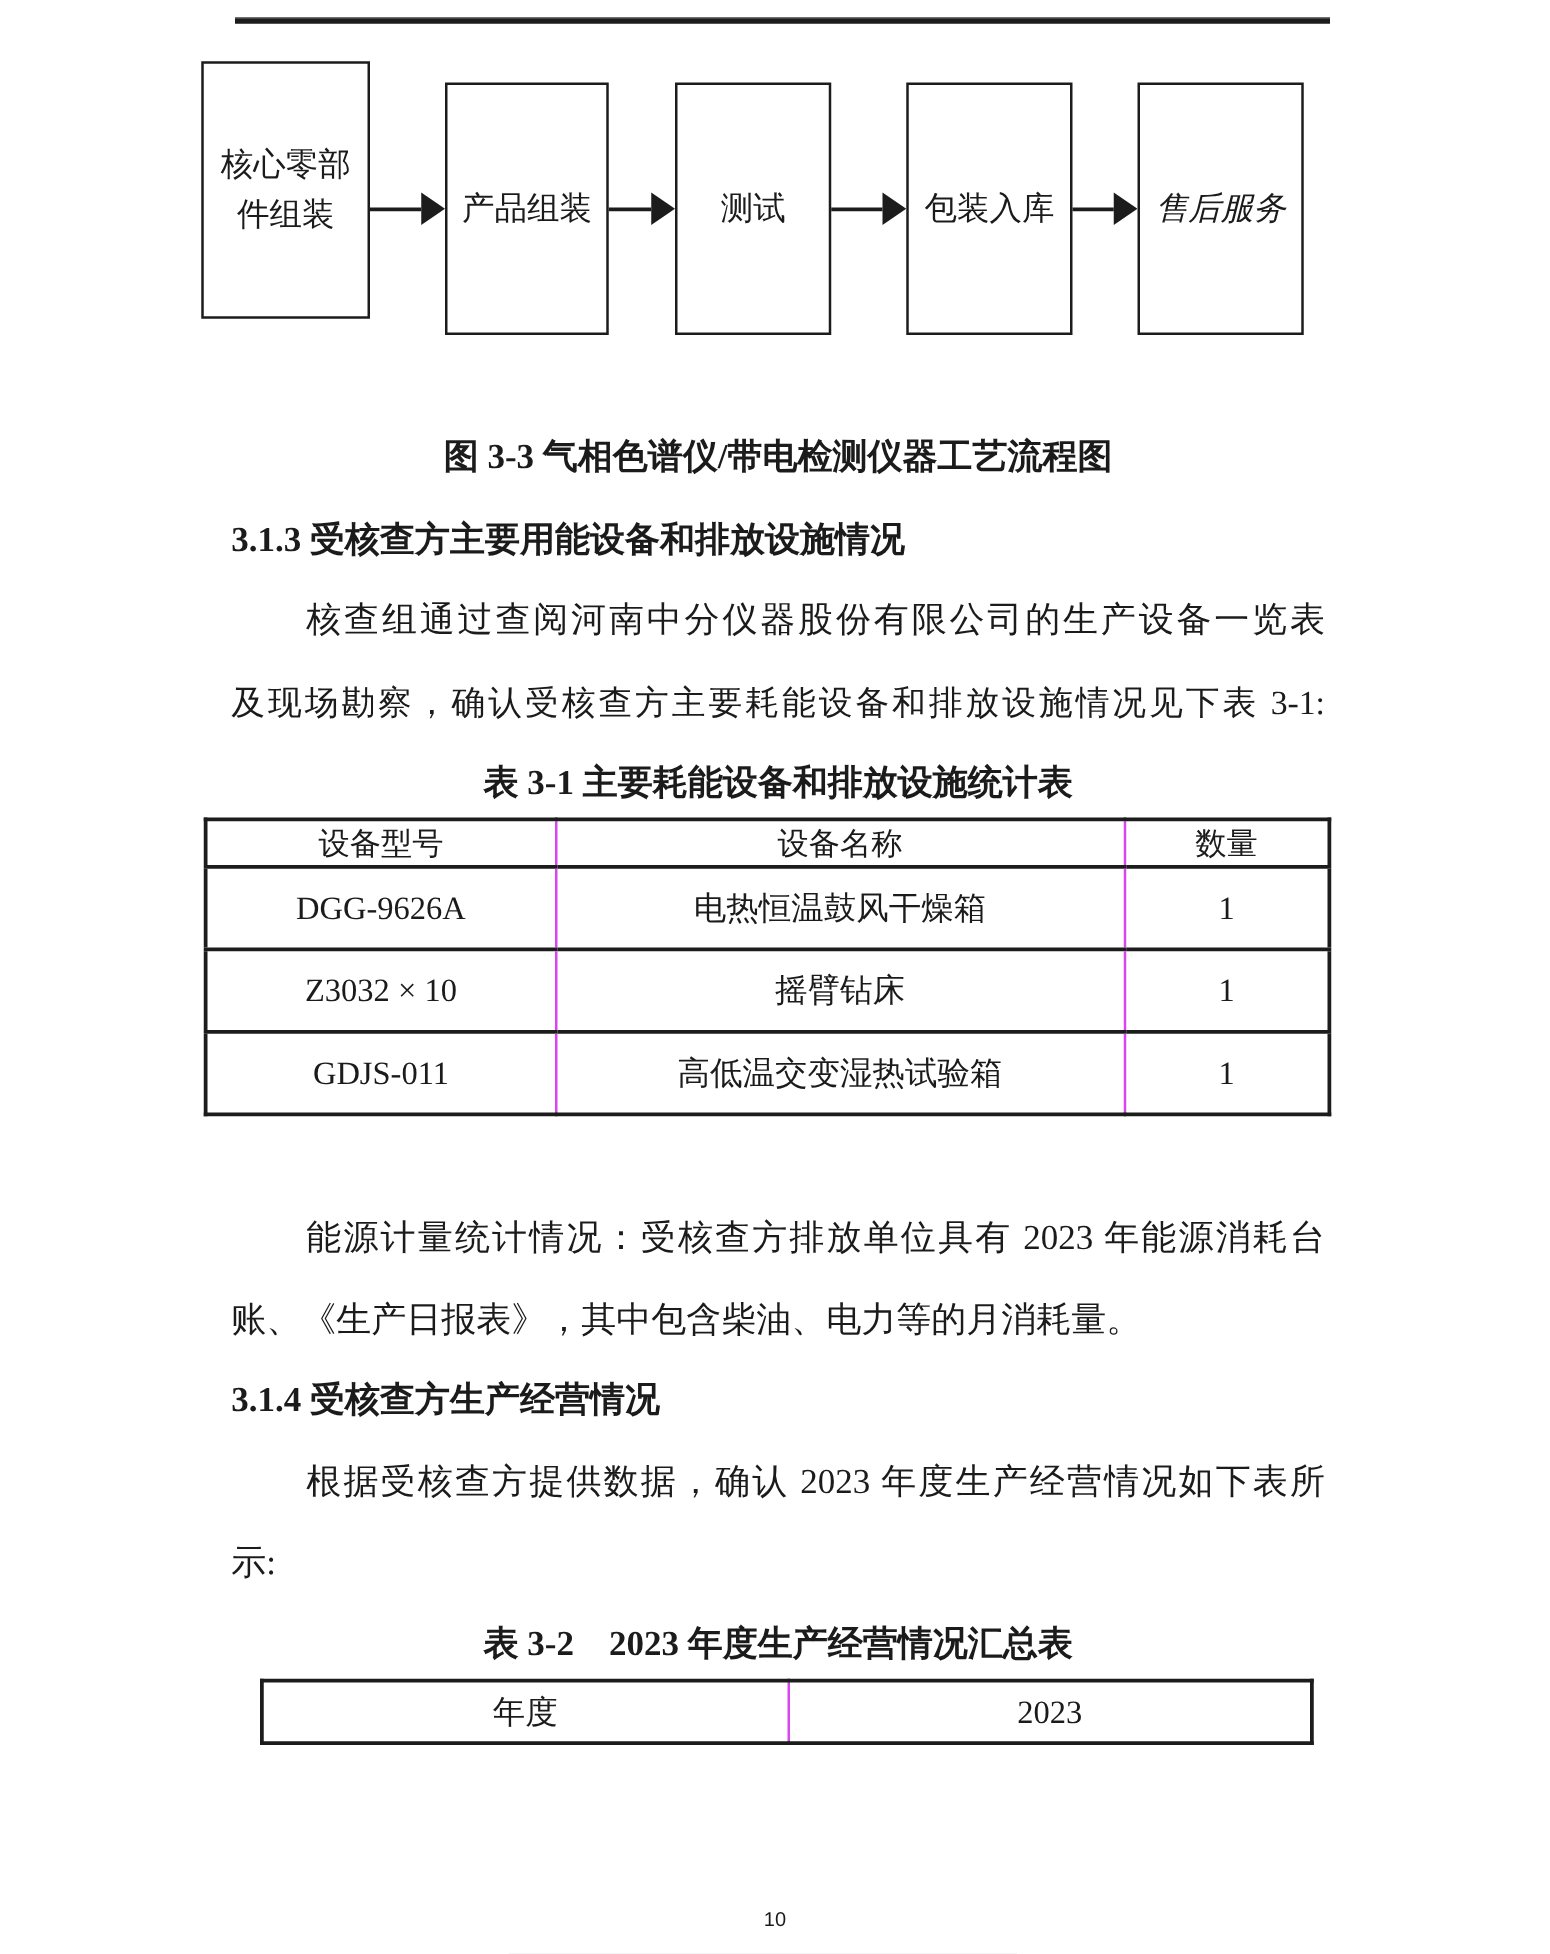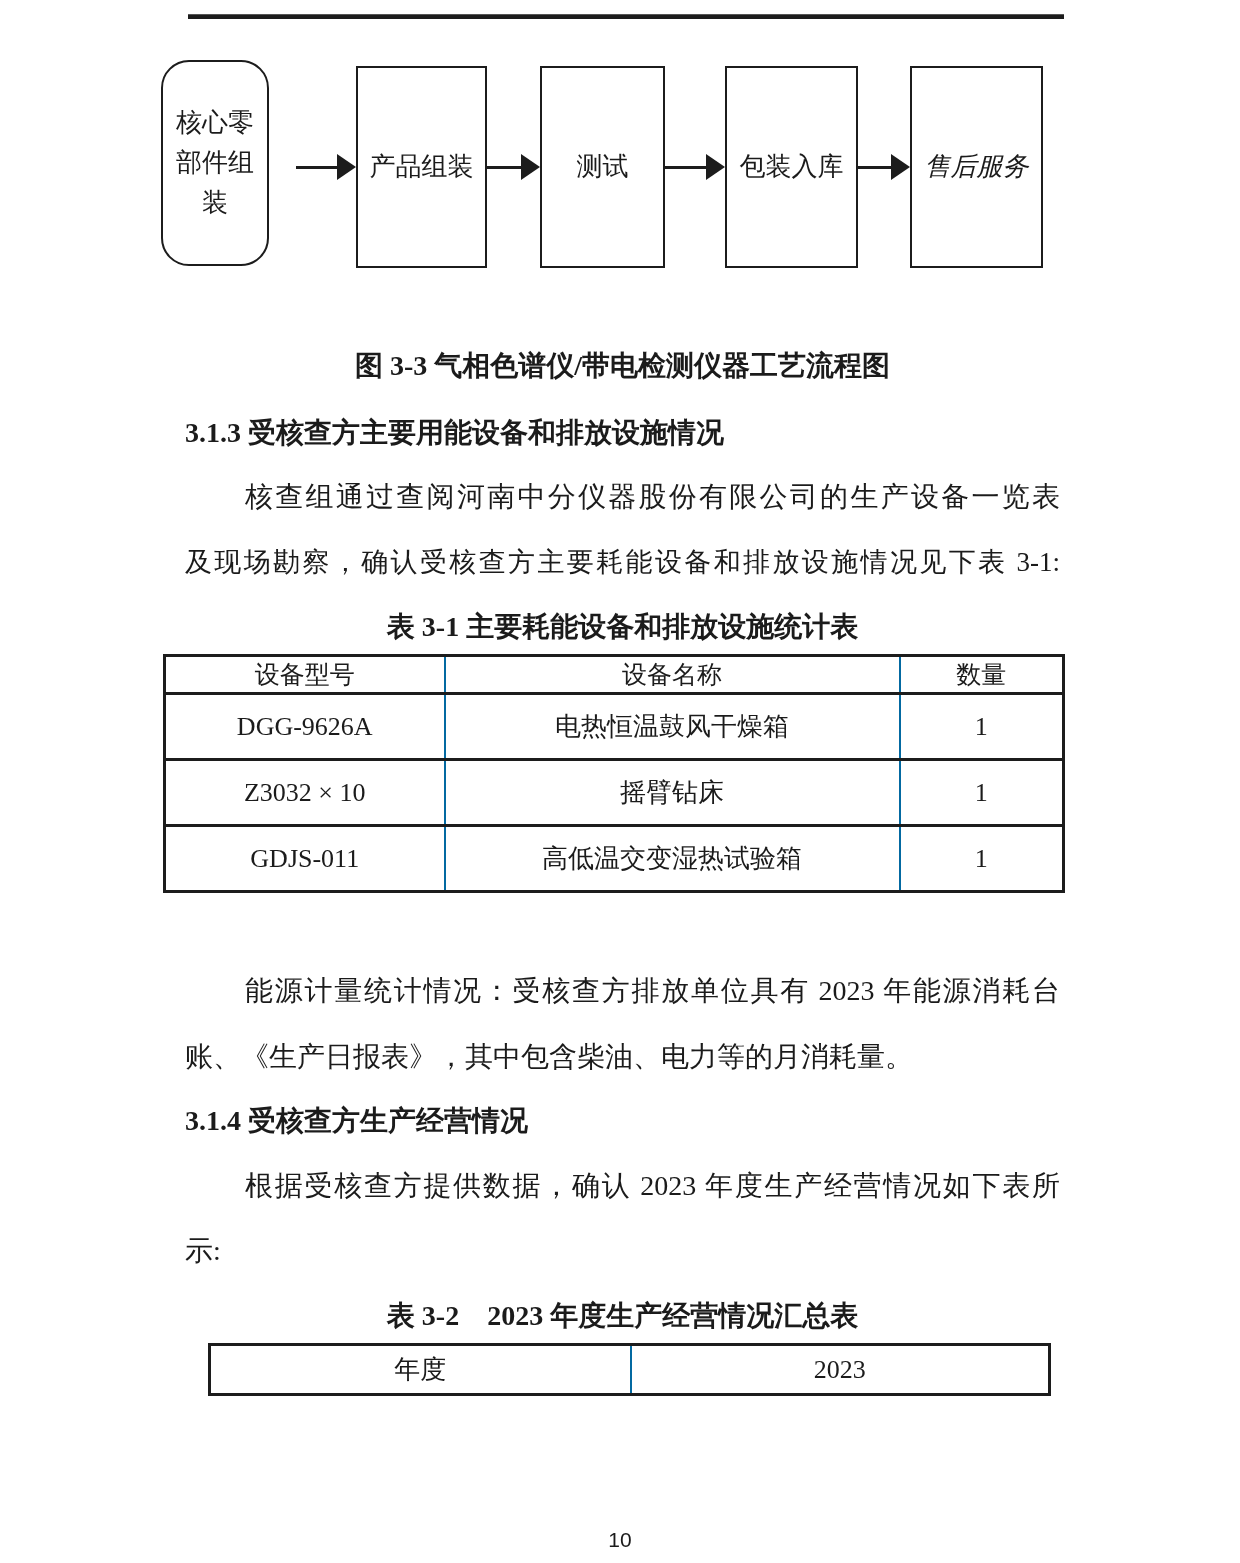--- a/index.html
+++ b/index.html
@@ -18,21 +18,21 @@
     background:#1c1c1c;border-top:1px solid #555;
   }
   
   .fc-box{
     position:absolute;top:66px;height:202px;
     border:2px solid #1c1c1c;background:#fff;
     display:flex;align-items:center;justify-content:center;
     text-align:center;font-size:26px;line-height:1.55;
     padding:0 10px;box-sizing:border-box;
   }
-  .b1{left:161px;width:108px;top:60px;height:206px;border-radius:28px;}
+  .b1{left:161px;width:135px;top:49px;height:206px;}
   .b2{left:356px;width:131px;}
   .b3{left:540px;width:125px;}
   .b4{left:725px;width:133px;}
   .b5{left:910px;width:133px;font-style:italic;}
   .fc-arrow{
     position:absolute;top:153px;height:28px;
     display:flex;align-items:center;
   }
   .a1{left:296px;width:60px;}
   .a2{left:487px;width:53px;}
@@ -57,40 +57,40 @@
   .p1l2{top:542px;font-size:27px;}
   .t1-caption{top:607px;left:185px;width:875px;}
   .epl1{top:971px;}
   .epl2{top:1037px;}
   .h314{top:1101px;}
   .p3l1{top:1166px;}
   .p3l2{top:1231px;}
   .t2-caption{top:1296px;white-space:pre;}
   
   table{border-collapse:collapse;position:absolute;background:#fff;table-layout:fixed;}
-  td{border:2px solid #0369a1;text-align:center;font-size:26px;padding:0 6px;overflow:hidden;}
+  td{border:2px solid #d946ef;text-align:center;font-size:26px;padding:0 6px;overflow:hidden;}
   .t1{left:163px;top:654px;width:899px;border:3px solid #1c1c1c;}
   .t1 .c1{width:280px;}
   .t1 .c2{width:455px;}
   .t1 .c3{width:164px;}
   .t1 .hrow{height:38px;}
   .t1 .hrow td{border-bottom:3px solid #1c1c1c;font-size:25px;}
   .t1 .drow{height:66px;padding-left:33px;}
   .t1 .drow td{border-top:3px solid #1c1c1c;}
   .t2{left:208px;top:1343px;width:840px;border:3px solid #1c1c1c;}
   .t2 .c1{width:421px;}
   .t2 .c2{width:419px;}
   .t2 .r1{height:50px;}
   .t2 .r2{height:83px;}
   .t2 .r2 td{border-top:3px solid #1c1c1c;}
   .t2 .label-cell{text-align:left;padding-left:22px;letter-spacing:1px;}
   
   .page-num{
     position:absolute;top:1528px;left:0;width:1240px;
-    text-align:center;font-size:21px;
+    text-align:center;font-size:16px;
     font-family:"Liberation Sans","DejaVu Sans",sans-serif;
   }
 </style>
 </head>
 <body>
 
 <div class="page">
 
   <div class="top-rule"></div>
 

